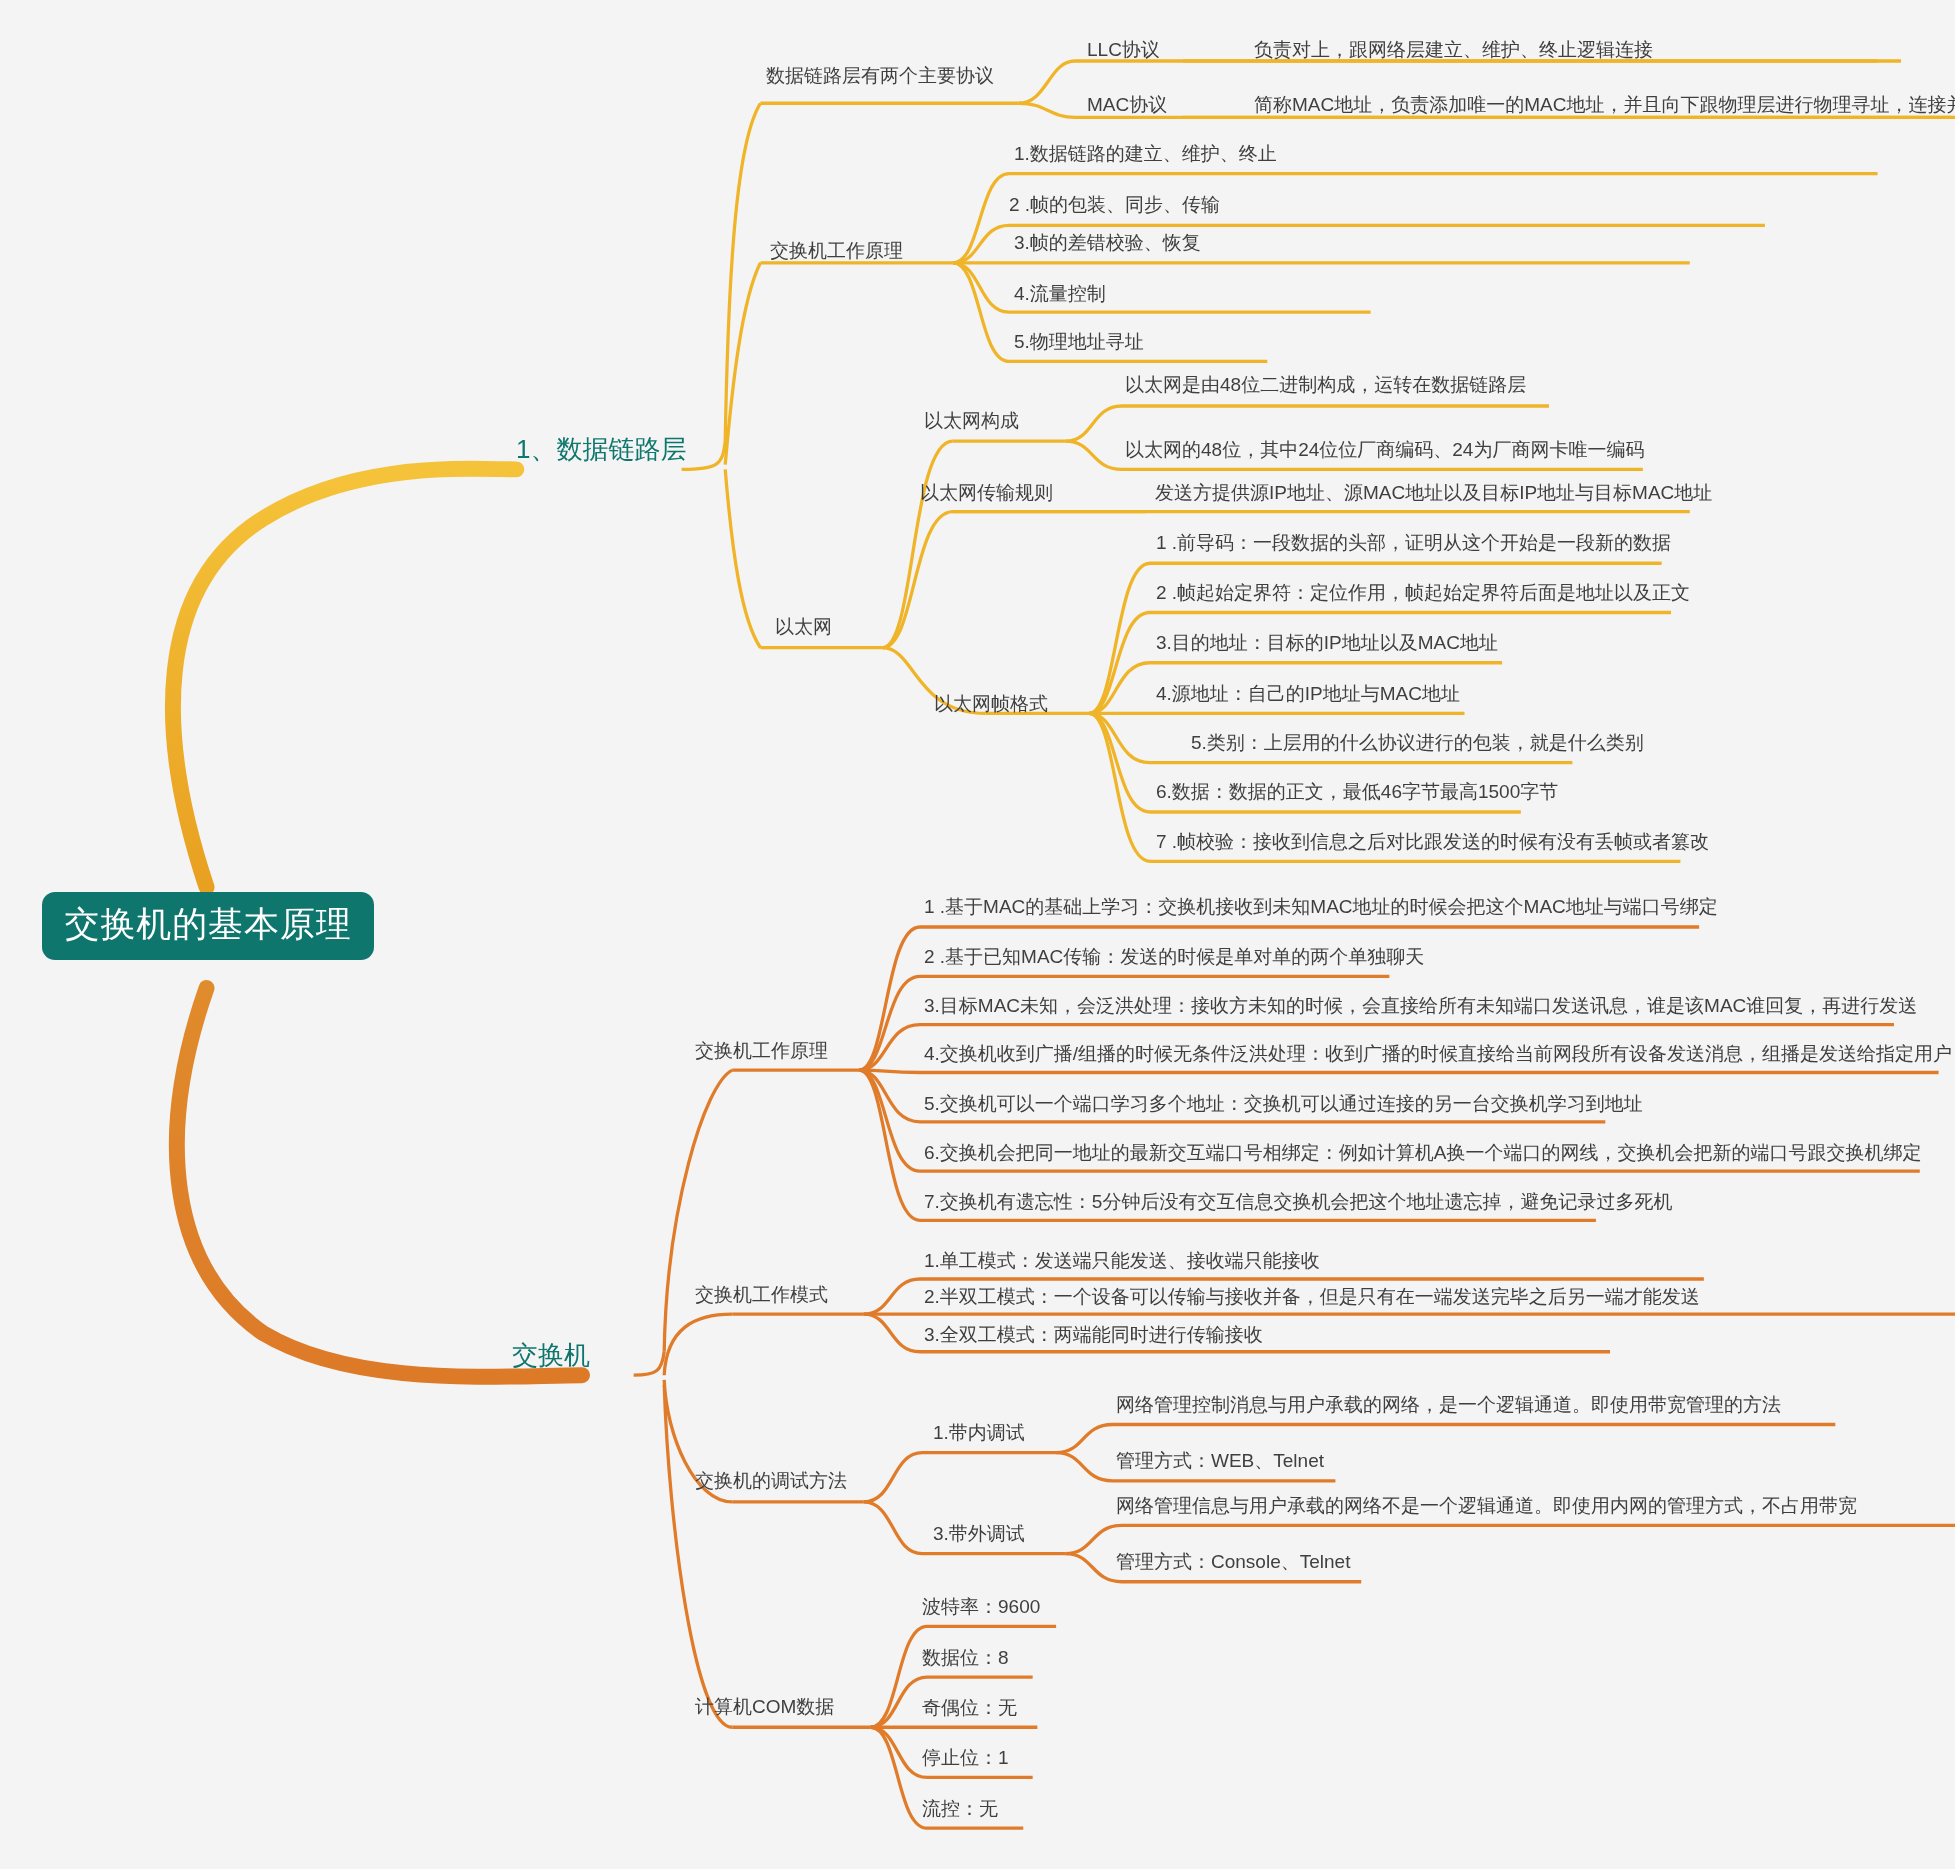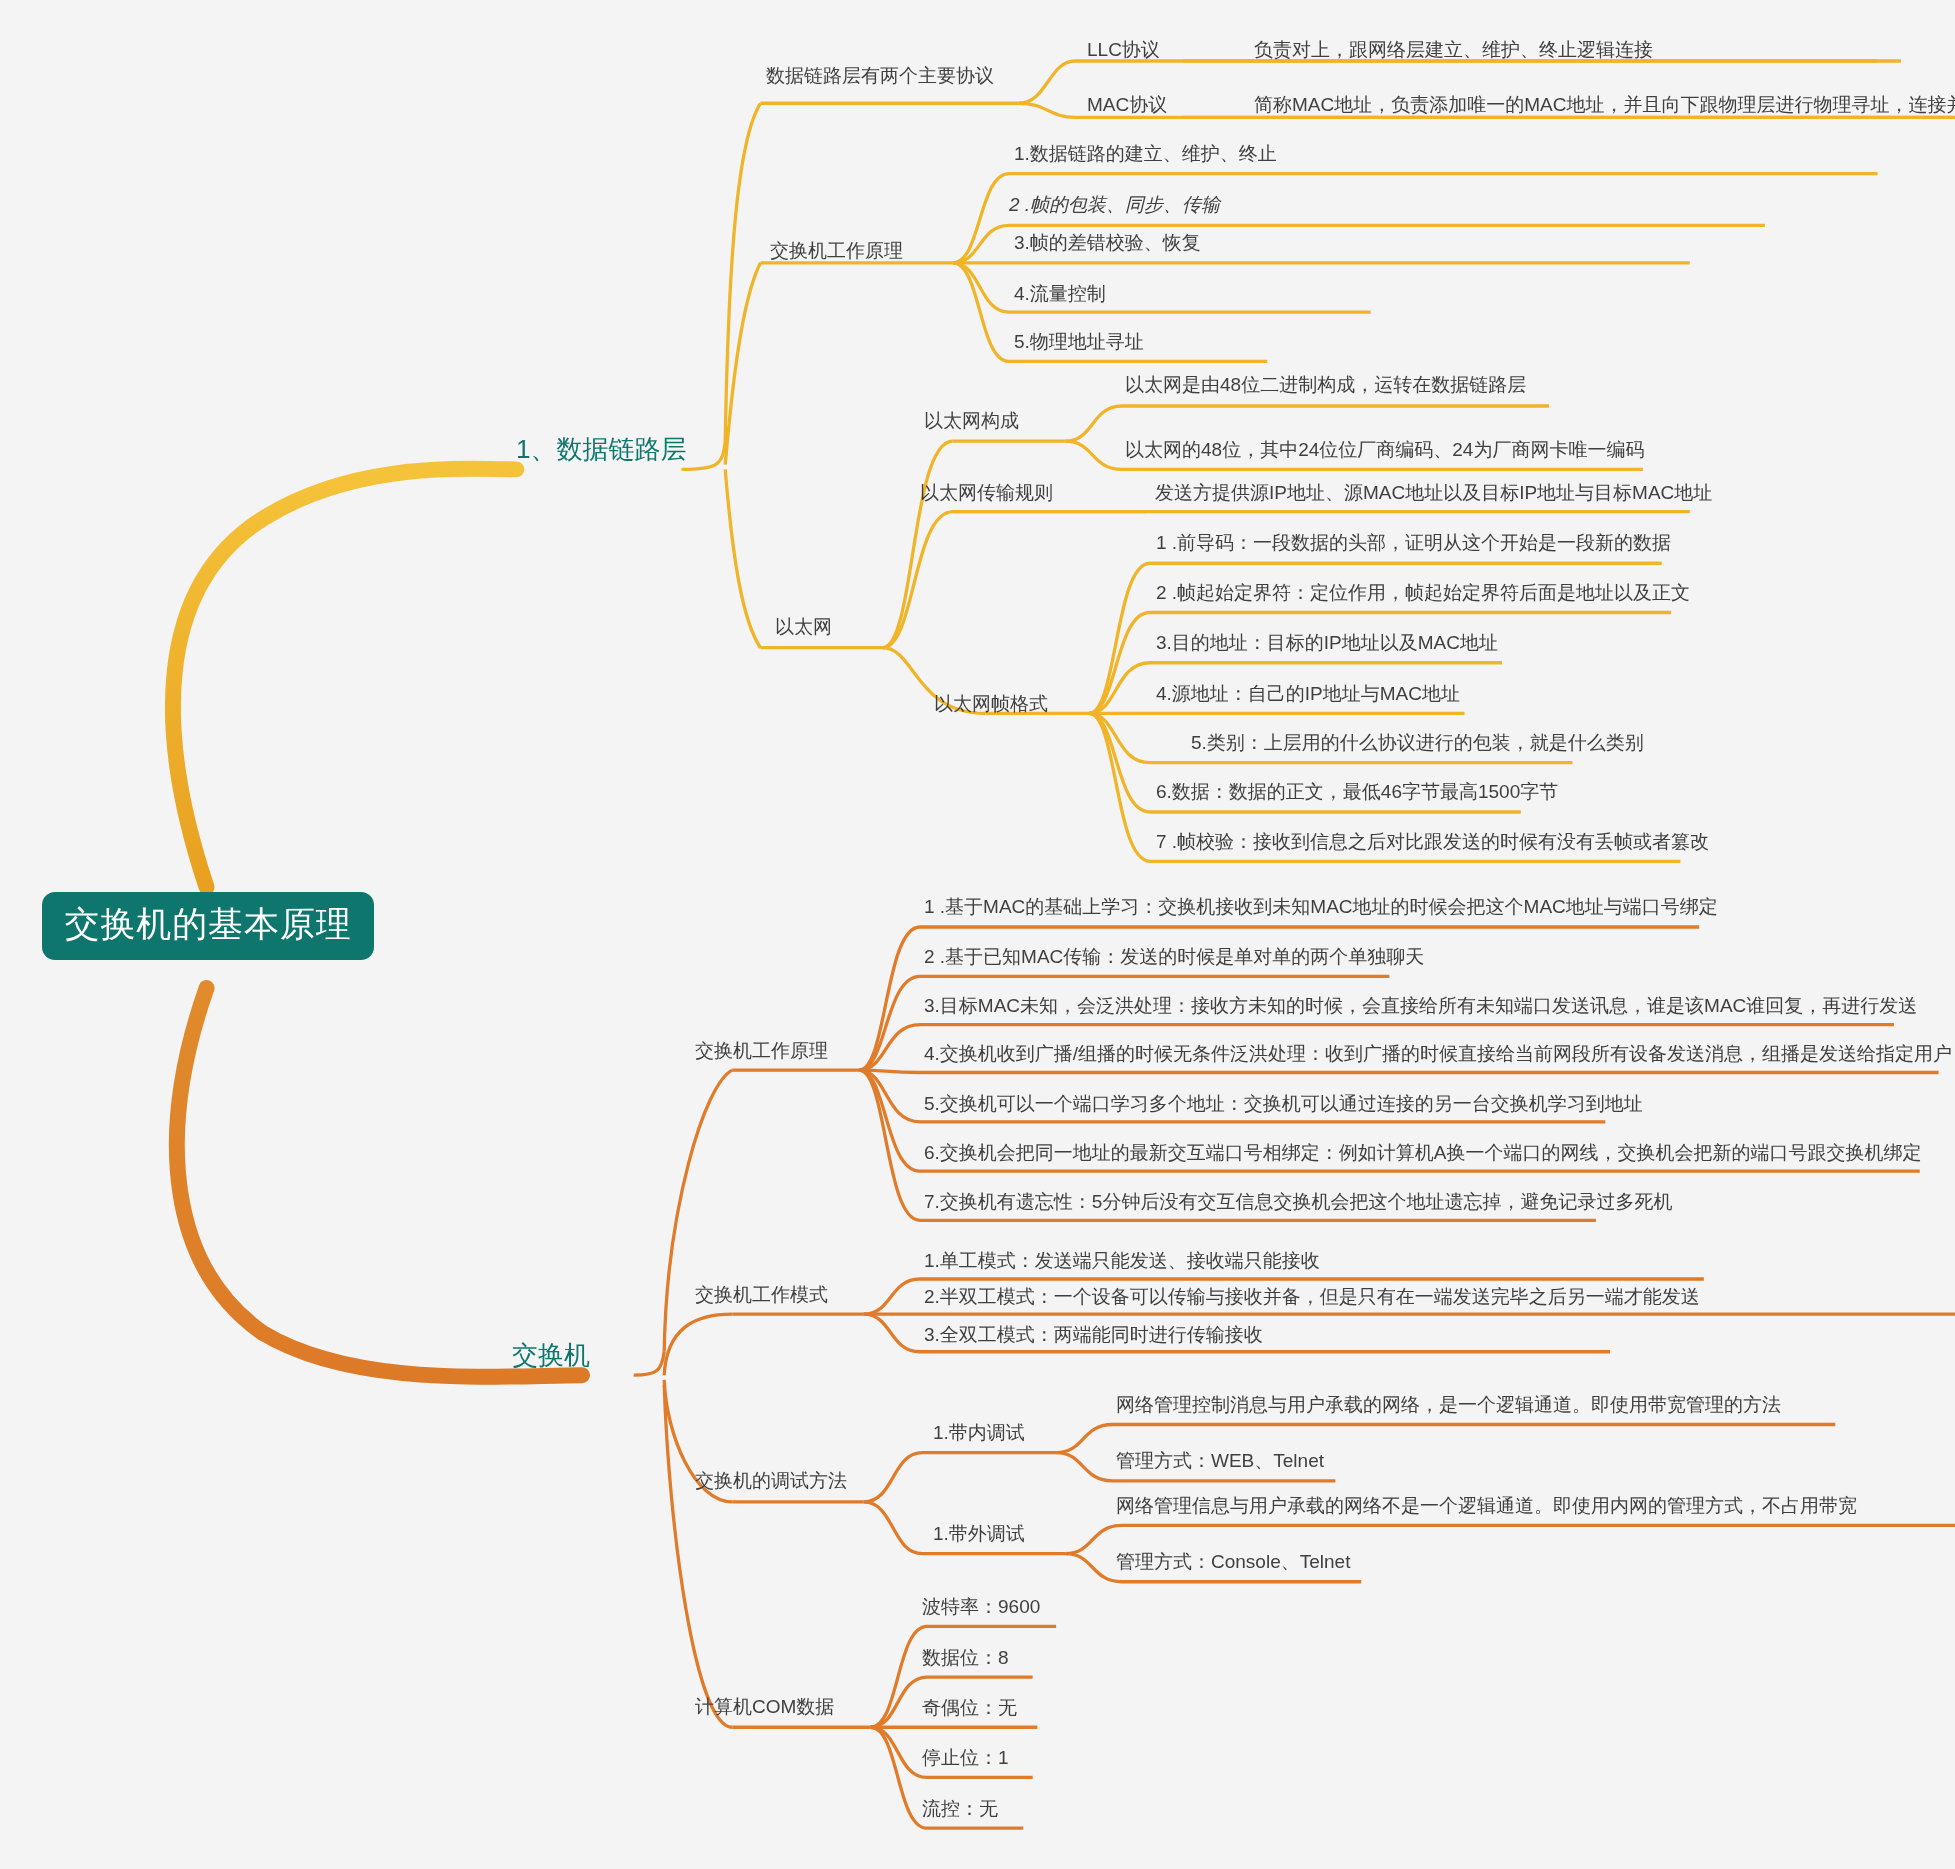--- a/index.html
+++ b/index.html
@@ -154,21 +154,21 @@
   <div class="node lvl3" style="left:1087px;top:92px;">
     <span>MAC协议</span>
   </div>
   <div class="node lvl4" style="left:1254px;top:92px;">
     <span>简称MAC地址，负责添加唯一的MAC地址，并且向下跟物理层进行物理寻址，连接并</span>
   </div>
 
   <div class="node lvl3" style="left:1014px;top:141px;">
     <span>1.数据链路的建立、维护、终止</span>
   </div>
-  <div class="node lvl3" style="left:1009px;top:192px;font-style:italic;">
+  <div class="node lvl3" style="left:1009px;top:192px;">
     <span>2 .帧的包装、同步、传输</span>
   </div>
   <div class="node lvl3" style="left:1014px;top:230px;">
     <span>3.帧的差错校验、恢复</span>
   </div>
   <div class="node lvl3" style="left:1014px;top:281px;">
     <span>4.流量控制</span>
   </div>
   <div class="node lvl3" style="left:1014px;top:329px;">
     <span>5.物理地址寻址</span>
@@ -264,21 +264,21 @@
   <div class="node lvl3" style="left:933px;top:1420px;">
     <span>1.带内调试</span>
   </div>
   <div class="node lvl4" style="left:1116px;top:1392px;">
     <span>网络管理控制消息与用户承载的网络，是一个逻辑通道。即使用带宽管理的方法</span>
   </div>
   <div class="node lvl4" style="left:1116px;top:1448px;">
     <span>管理方式：WEB、Telnet</span>
   </div>
   <div class="node lvl3" style="left:933px;top:1521px;">
-    <span>1.带外调试</span>
+    <span>3.带外调试</span>
   </div>
   <div class="node lvl4" style="left:1116px;top:1493px;">
     <span>网络管理信息与用户承载的网络不是一个逻辑通道。即使用内网的管理方式，不占用带宽</span>
   </div>
   <div class="node lvl4" style="left:1116px;top:1549px;">
     <span>管理方式：Console、Telnet</span>
   </div>
 
   <div class="node lvl3" style="left:922px;top:1594px;">
     <span>波特率：9600</span>

